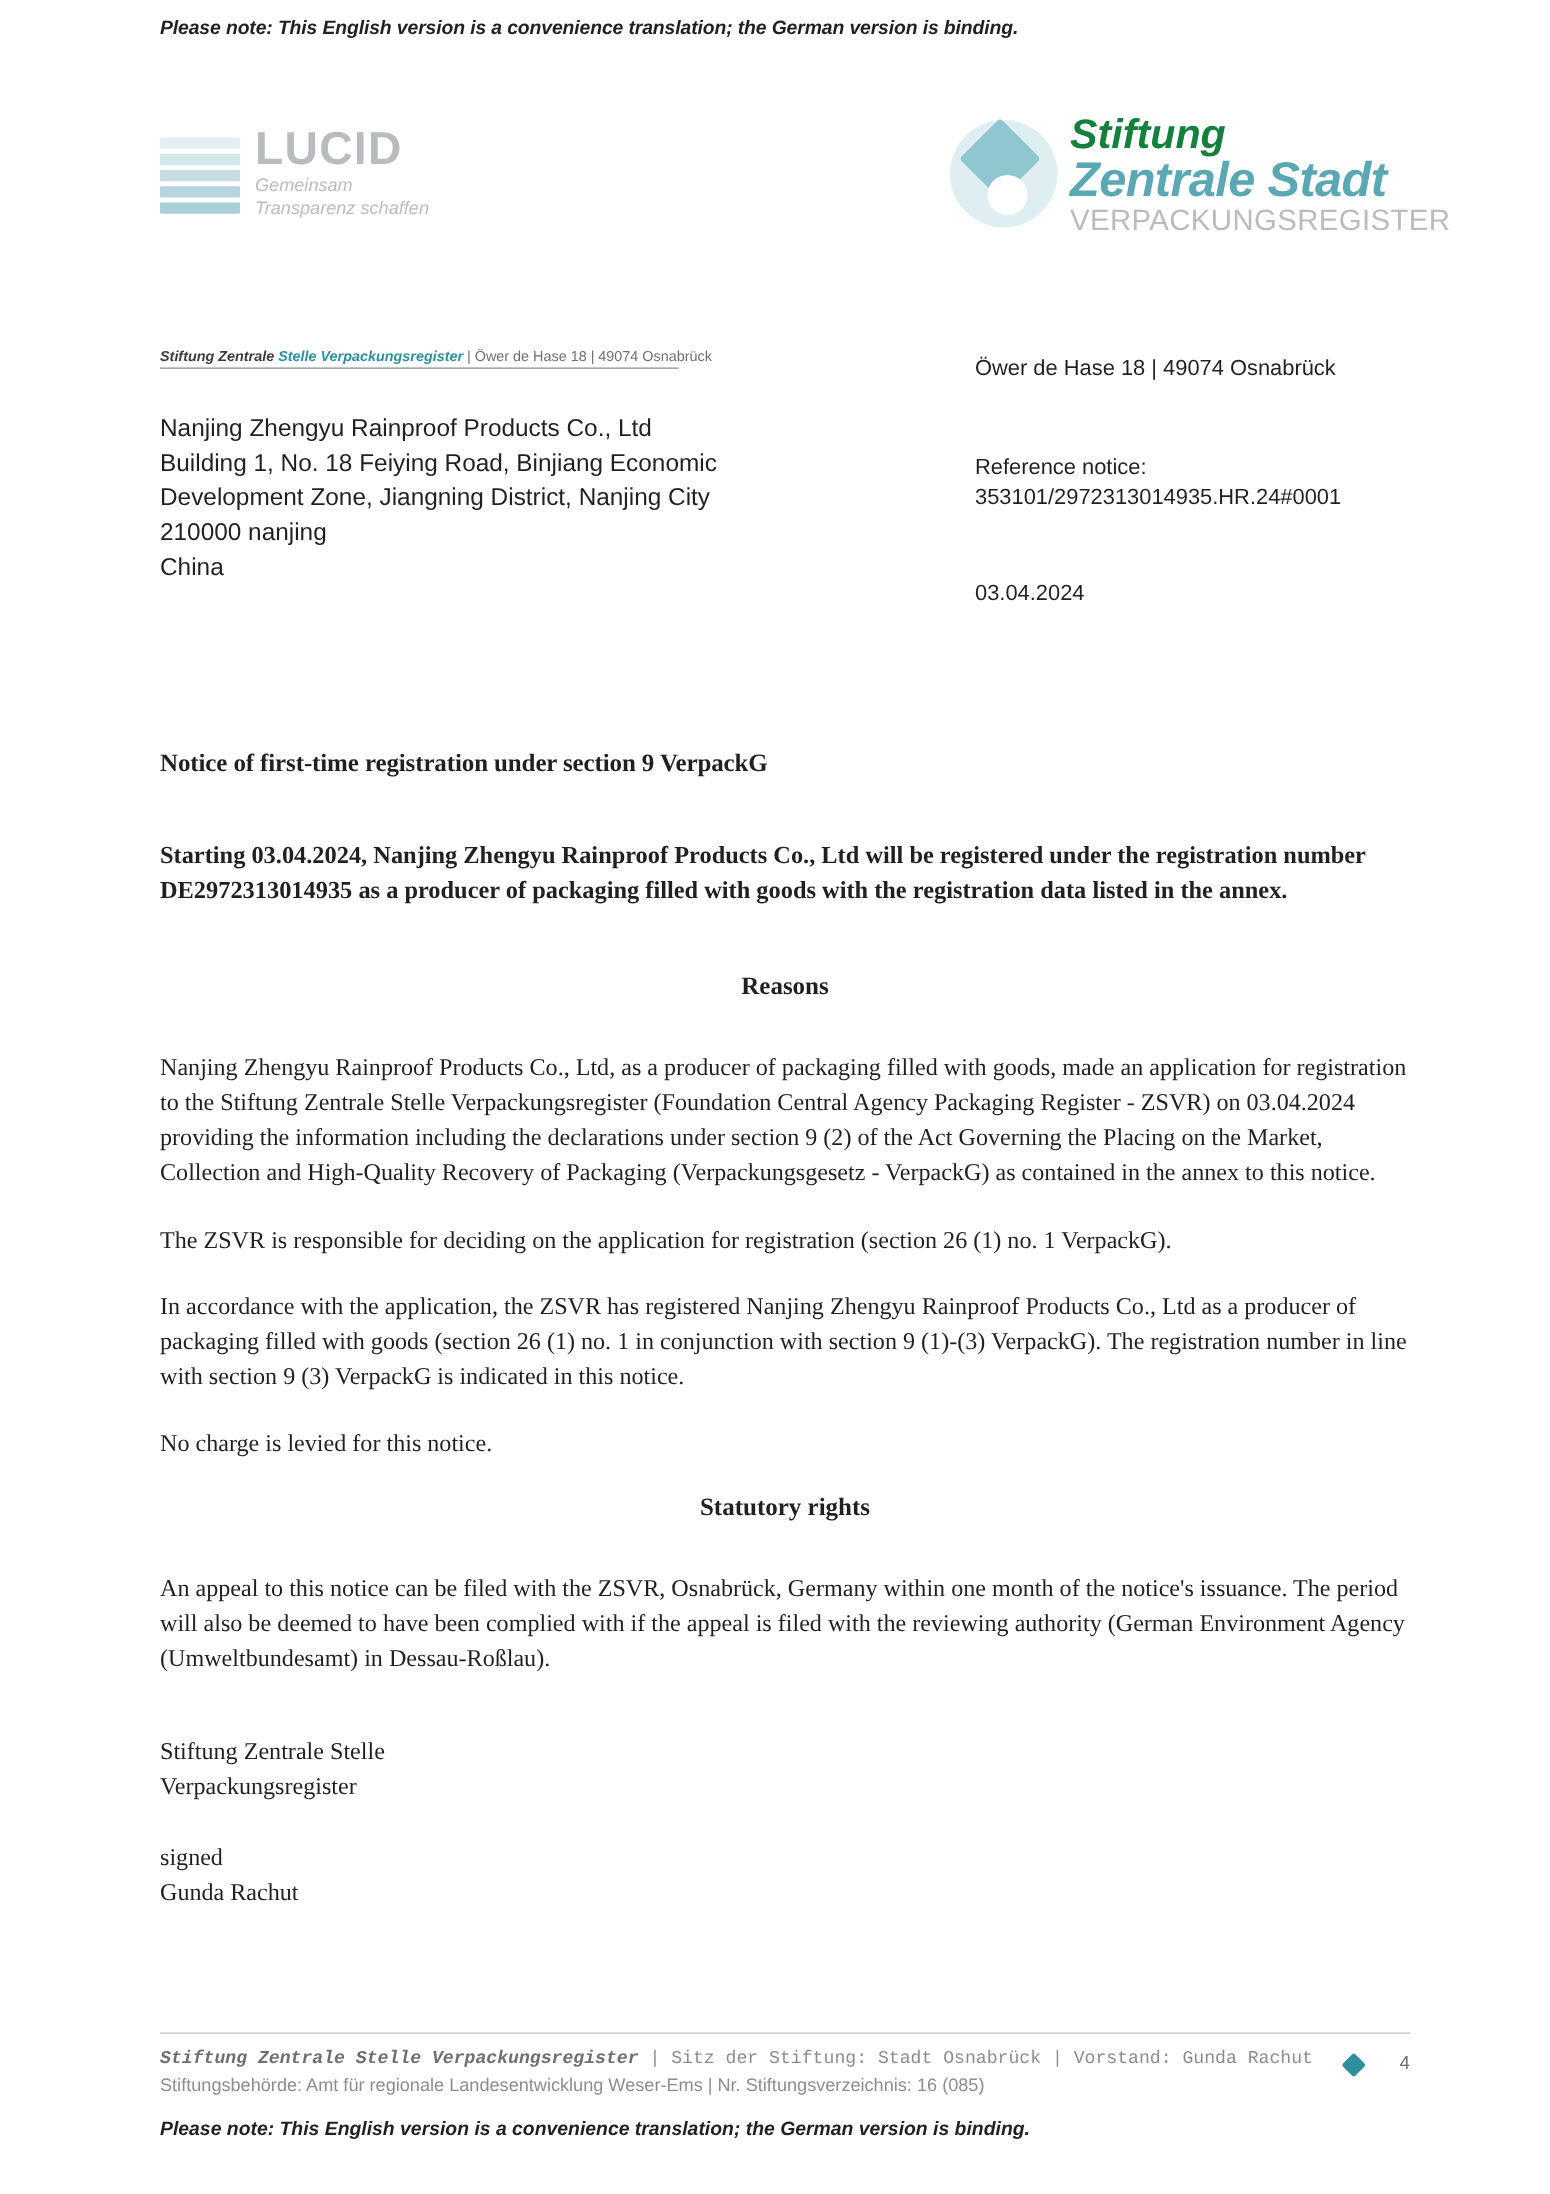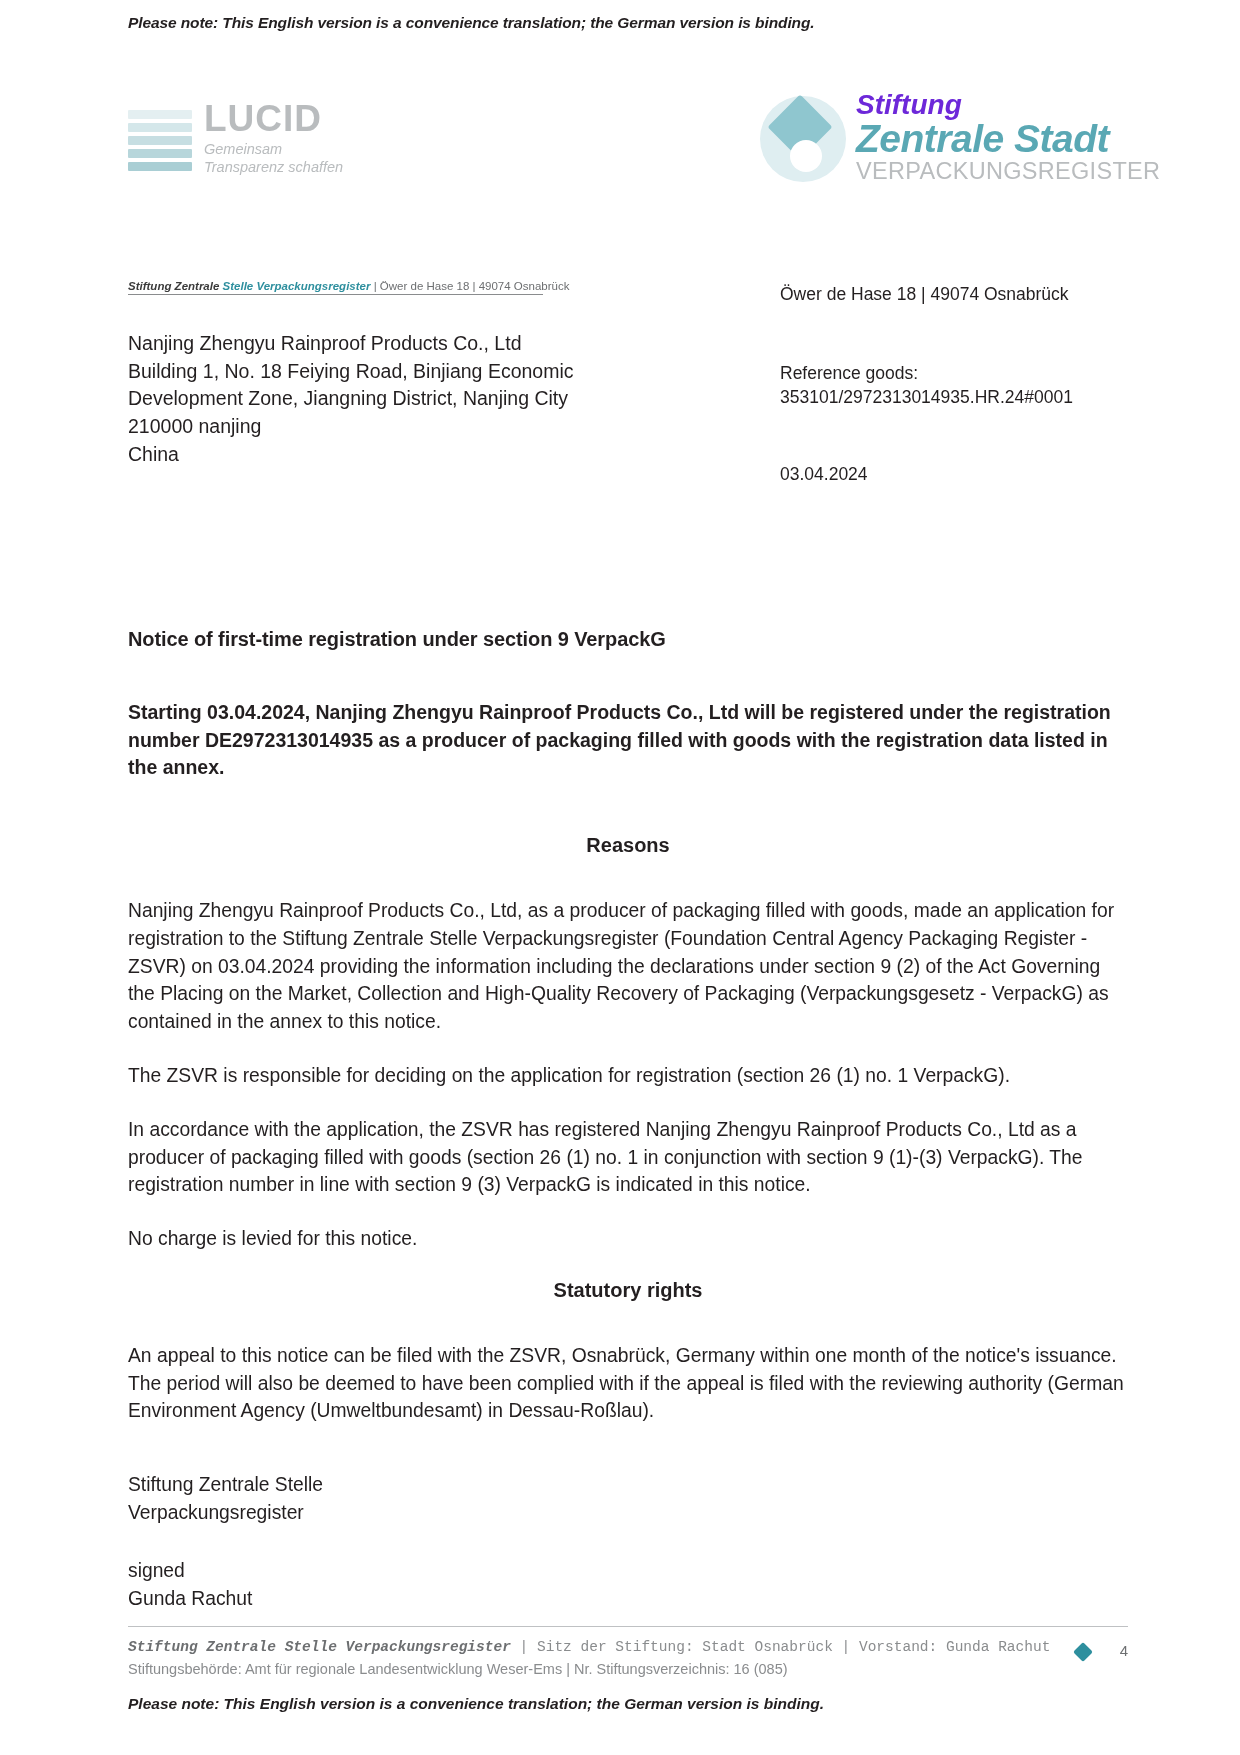--- a/index.html
+++ b/index.html
@@ -128,24 +128,24 @@
     background: #ffffff;
     border-radius: 50%;
   }
   .zsvr-text {
     position: absolute;
     left: 96px;
     top: 0;
     text-align: left;
   }
   .zsvr-l1 {
-    font-size: 28px;
-    font-style: italic;
-    font-weight: bold;
-    color: #6d28d9;
+    font-size: 33px;
+    font-style: italic;
+    font-weight: bold;
+    color: #15803d;
     line-height: 1.05;
   }
   .zsvr-l2 {
     font-size: 39px;
     font-style: italic;
     font-weight: bold;
     color: #5aa8b4;
     line-height: 1.02;
     letter-spacing: -0.5px;
   }
@@ -198,23 +198,24 @@
   .right-col .ref {
     margin-top: 54px;
   }
   .right-col .date {
     margin-top: 52px;
   }
 
   
   .body-area {
     position: absolute;
-    top: 628px;
+    top: 600px;
     left: 128px;
     width: 1000px;
+    font-family: Liberation Serif, serif;
   }
   h1.notice-title {
     font-size: 20px;
     font-weight: bold;
     margin: 0 0 48px 0;
     letter-spacing: -0.1px;
   }
   .lead {
     font-size: 19.5px;
     font-weight: bold;
@@ -351,21 +352,21 @@
     <div>Nanjing Zhengyu Rainproof Products Co., Ltd</div>
     <div>Building 1, No. 18 Feiying Road, Binjiang Economic</div>
     <div>Development Zone, Jiangning District, Nanjing City</div>
     <div>210000 nanjing</div>
     <div>China</div>
   </div>
 
   <div class="right-col">
     <div>Öwer de Hase 18 | 49074 Osnabrück</div>
     <div class="ref">
-      <div>Reference goods:</div>
+      <div>Reference notice:</div>
       <div>353101/2972313014935.HR.24#0001</div>
     </div>
     <div class="date">03.04.2024</div>
   </div>
 
   <div class="body-area">
     <h1 class="notice-title">Notice of first-time registration under section 9 VerpackG</h1>
 
     <p class="lead">Starting 03.04.2024, Nanjing Zhengyu Rainproof Products Co., Ltd will be registered under the registration number DE2972313014935 as a producer of packaging filled with goods with the registration data listed in the annex.</p>
 

